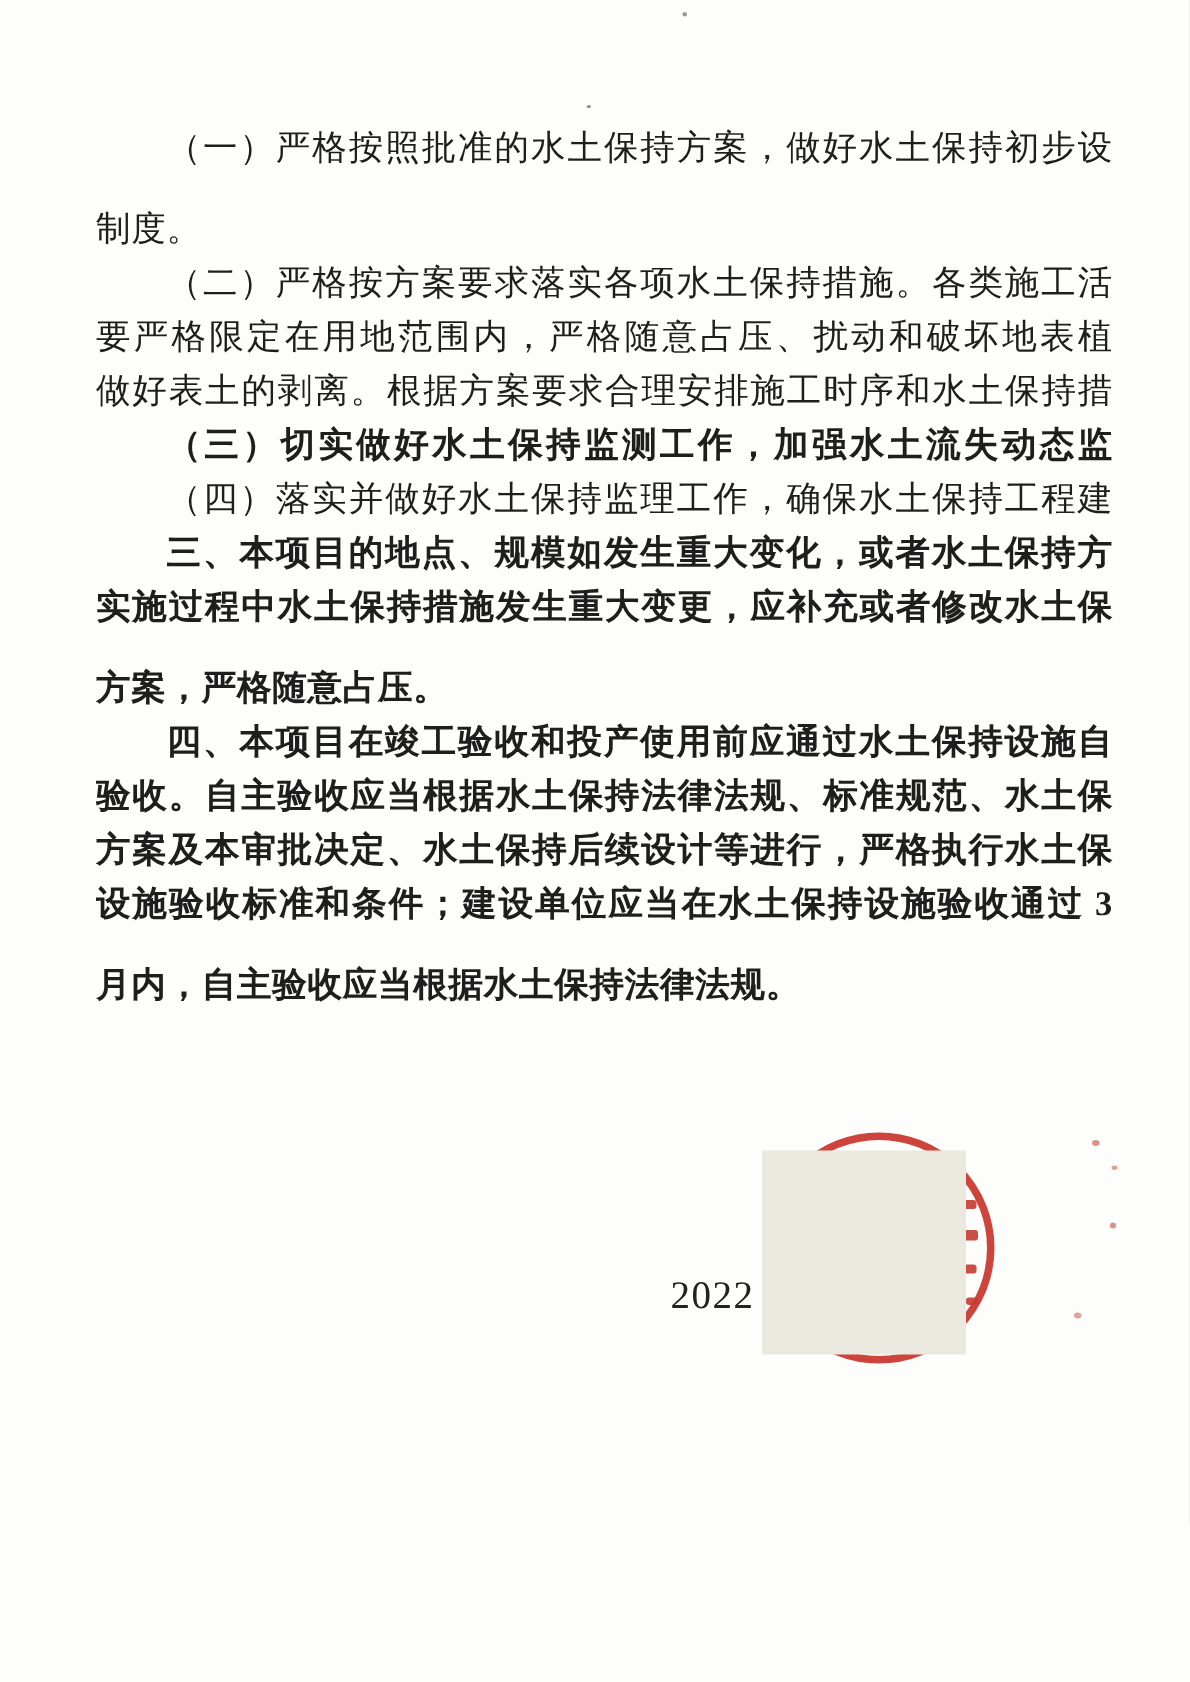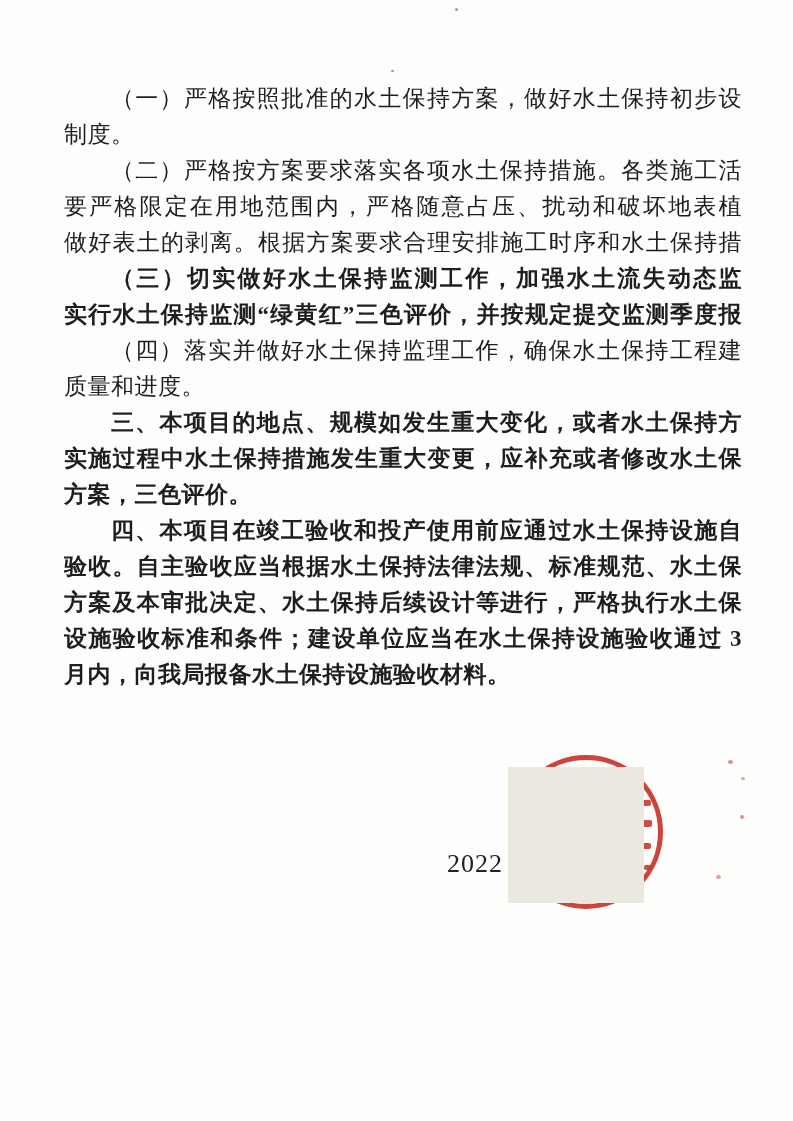--- a/index.html
+++ b/index.html
@@ -21,21 +21,21 @@
   .line {
     font-size:23px;
     line-height:36px;
     height:36px;
     text-align:justify;
     text-align-last:justify;
     letter-spacing:0.5px;
     overflow:hidden;
   }
   .line.indent { text-indent:47px; }
-  .line.end { text-align-last:left; }
+  .line.end { text-align-last:left;margin-top:18px; }
   .para.heavy .line { font-weight:bold; }
   .date-line {
     position:absolute;
     left:447px; top:846px;
     font-size:26px;
     line-height:36px;
     letter-spacing:1px;
     color:#222;
     z-index:1;
   }
@@ -89,40 +89,38 @@
     </p>
 
     <p class="para">
       <span class="line indent" style="display:block">（二）严格按方案要求落实各项水土保持措施。各类施工活动</span>
       <span class="line" style="display:block">要严格限定在用地范围内，严格随意占压、扰动和破坏地表植被。</span>
       <span class="line" style="display:block">做好表土的剥离。根据方案要求合理安排施工时序和水土保持措施</span>
     </p>
 
     <p class="para heavy">
       <span class="line indent" style="display:block">（三）切实做好水土保持监测工作，加强水土流失动态监控，</span>
-      <span class="line" style="display:block">实行水土保持监测“绿黄红”三色评价，并按规定提交监测季度报</span>
     </p>
 
     <p class="para">
       <span class="line indent" style="display:block">（四）落实并做好水土保持监理工作，确保水土保持工程建设</span>
-      <span class="line end" style="display:block">质量和进度。</span>
     </p>
 
     <p class="para heavy">
       <span class="line indent" style="display:block">三、本项目的地点、规模如发生重大变化，或者水土保持方案</span>
       <span class="line" style="display:block">实施过程中水土保持措施发生重大变更，应补充或者修改水土保持</span>
-      <span class="line end" style="display:block">方案，三色评价。</span>
+      <span class="line end" style="display:block">方案，严格随意占压。</span>
     </p>
 
     <p class="para heavy">
       <span class="line indent" style="display:block">四、本项目在竣工验收和投产使用前应通过水土保持设施自主</span>
       <span class="line" style="display:block">验收。自主验收应当根据水土保持法律法规、标准规范、水土保持</span>
       <span class="line" style="display:block">方案及本审批决定、水土保持后续设计等进行，严格执行水土保持</span>
       <span class="line" style="display:block">设施验收标准和条件；建设单位应当在水土保持设施验收通过 3 个</span>
-      <span class="line end" style="display:block">月内，向我局报备水土保持设施验收材料。</span>
+      <span class="line end" style="display:block">月内，自主验收应当根据水土保持法律法规。</span>
     </p>
 
   </div>
 
   <div class="date-line">2022 年</div>
 
   <div class="seal-circle"></div>
   <div class="seal-frag frag1"></div>
   <div class="seal-frag frag2"></div>
   <div class="seal-frag frag3"></div>

